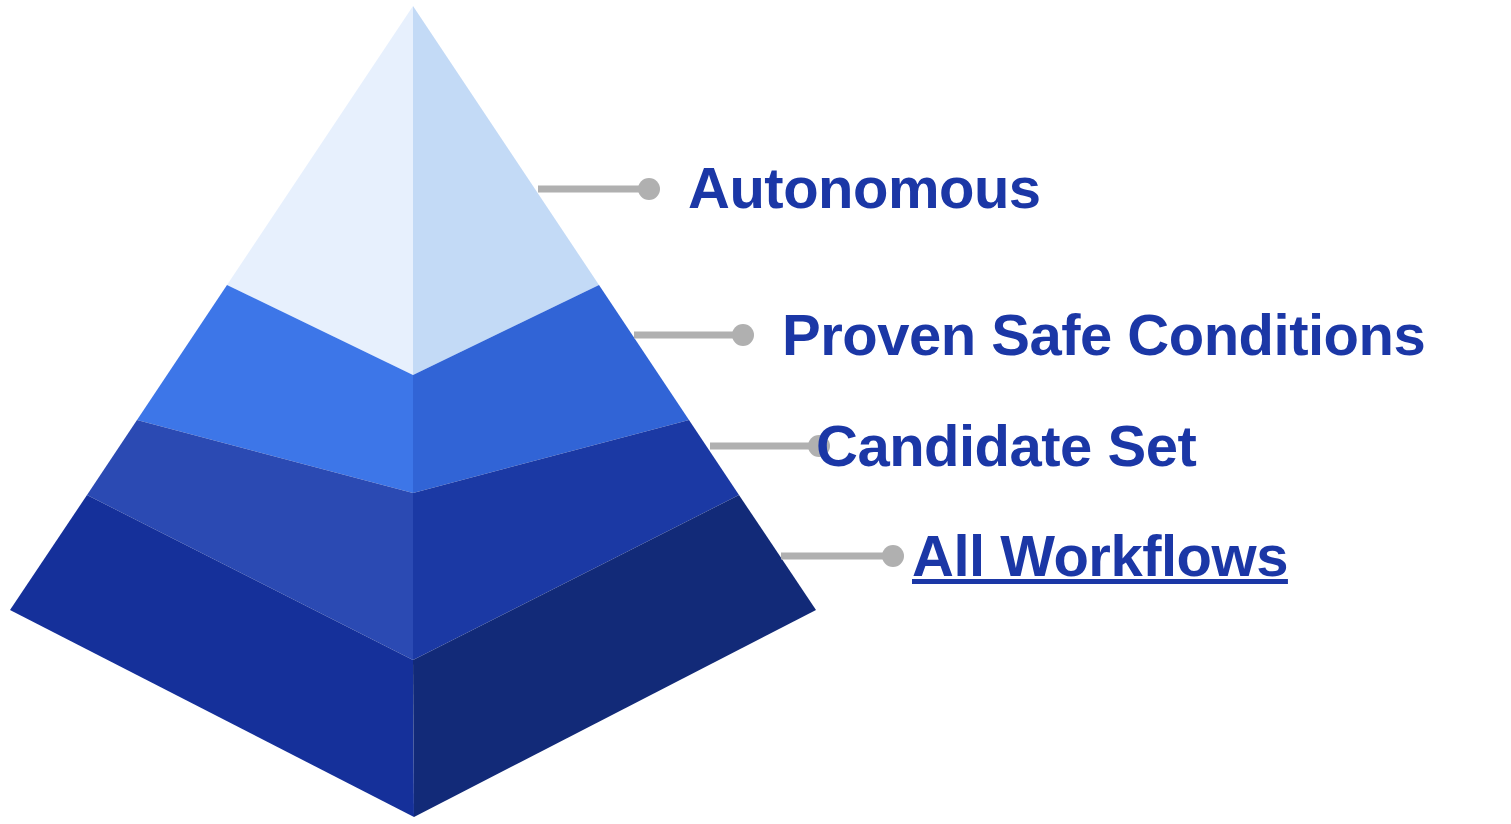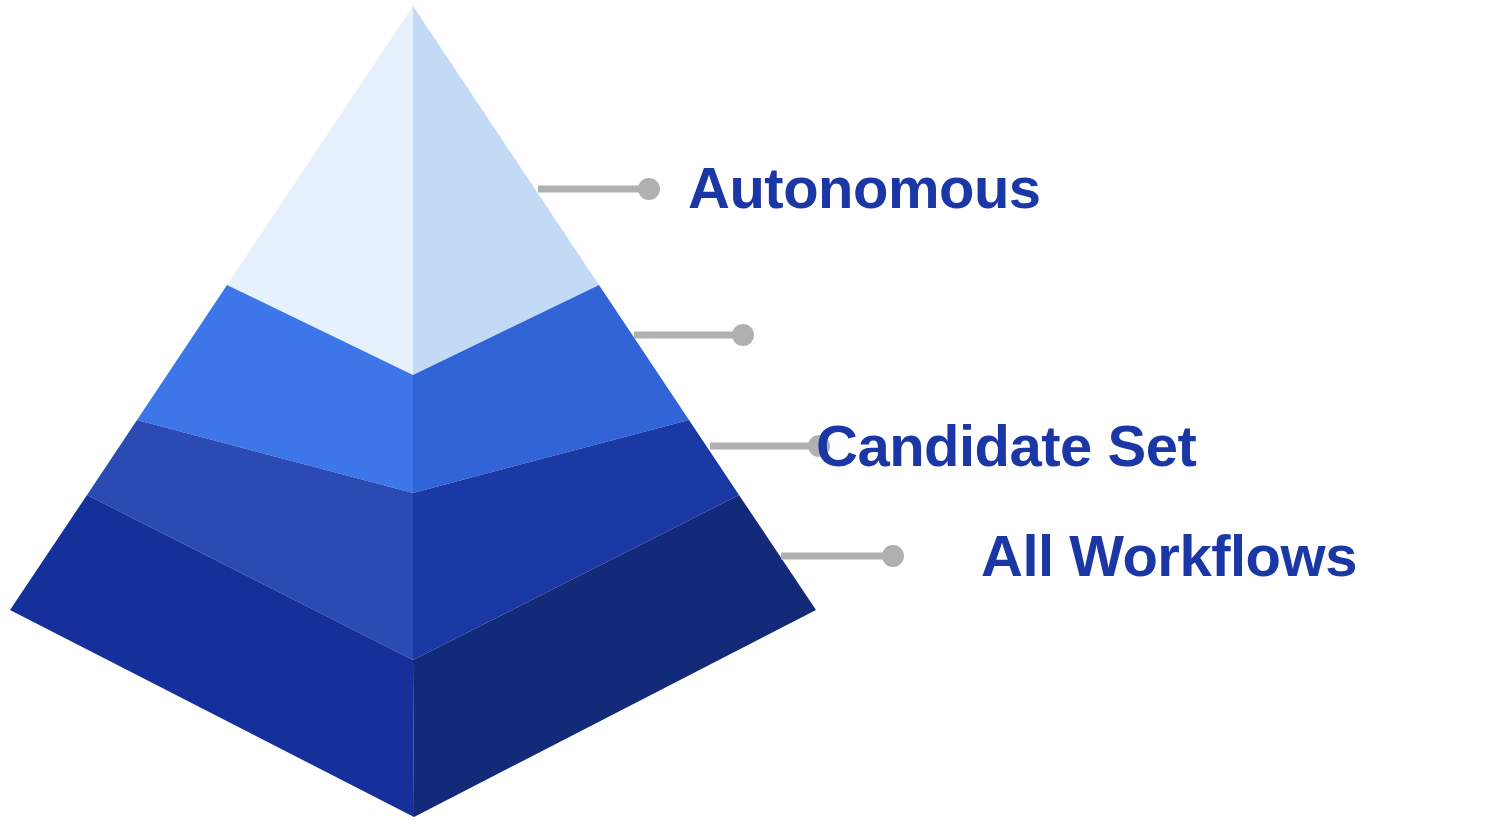--- a/index.html
+++ b/index.html
@@ -29,21 +29,21 @@
     font-weight: 700;
     font-size: 58px;
     line-height: 72px;
     height: 72px;
     white-space: nowrap;
     letter-spacing: -0.5px;
   }
   .label-autonomous        { left: 688px; top: 152px; }
   .label-proven-safe       { left: 782px; top: 299px; }
   .label-candidate-set     { left: 816px; top: 410px; }
-  .label-all-workflows     { left: 981px; top: 520px; }
+  .label-all-workflows     { left: 912px; top: 520px; text-decoration: underline; }
 </style>
 </head>
 <body style="background: rgb(255, 255, 255);">
 
 <div class="stage">
 
   <svg class="pyramid-svg" viewBox="0 0 1511 824" xmlns="http://www.w3.org/2000/svg">
 
     <polygon points="413,6 227,285 413,375" fill="#e7f0fd"></polygon>
     <polygon points="413,6 599,285 413,375" fill="#c3daf6"></polygon>
@@ -65,18 +65,19 @@
 
     <line x1="710" y1="446" x2="819" y2="446" stroke-width="7" stroke="#b0b0b0"></line>
     <circle cx="819" cy="446" r="11" fill="#b0b0b0"></circle>
 
     <line x1="781" y1="556" x2="893" y2="556" stroke-width="7" stroke="#b0b0b0"></line>
     <circle cx="893" cy="556" r="11" fill="#b0b0b0"></circle>
   </svg>
 
   <div class="layer-label label-autonomous" style="color: rgb(27, 55, 166);">Autonomous</div>
 
+  <div class="layer-label label-proven-safe" style="color: rgb(27, 55, 166);">Proven Safe Conditions</div>
 
   <div class="layer-label label-candidate-set" style="color: rgb(27, 55, 166);">Candidate Set</div>
 
   <div class="layer-label label-all-workflows" style="color: rgb(27, 55, 166);">All Workflows</div>
 
 </div>
 
 </body></html>

